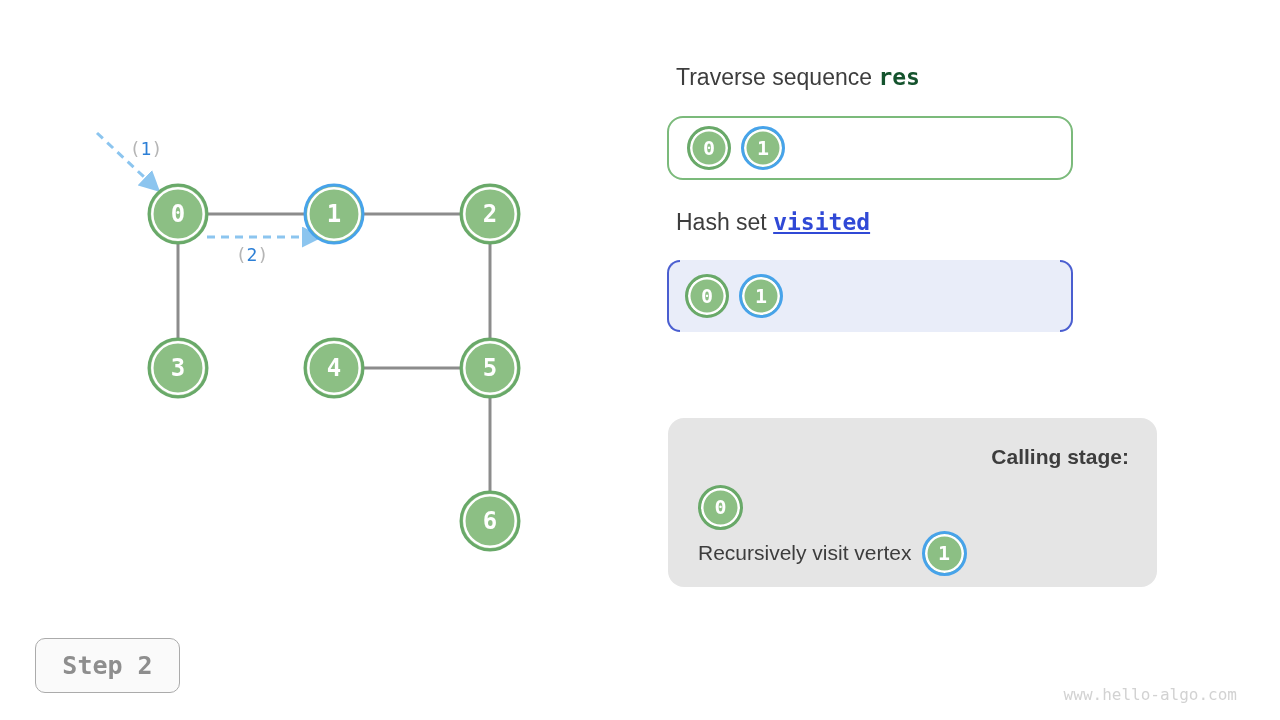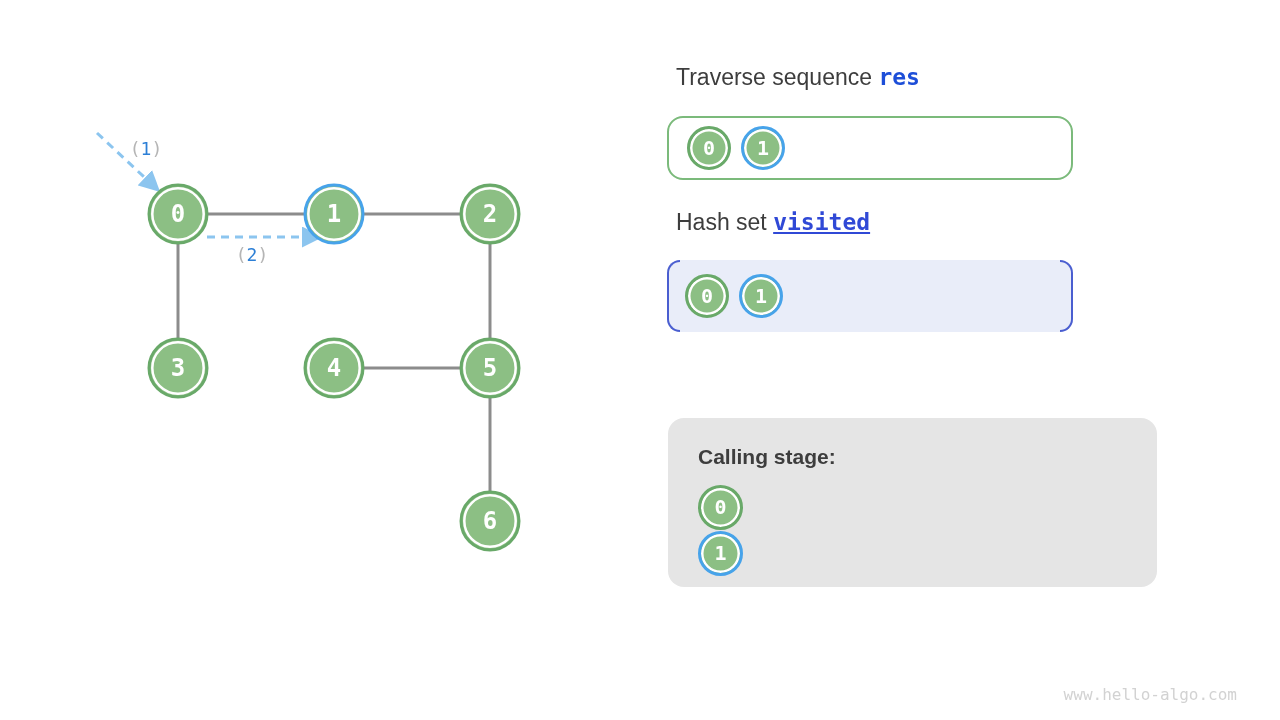--- a/index.html
+++ b/index.html
@@ -25,21 +25,21 @@
     font-weight:bold;color:#ffffff;font-size:20px;line-height:1;
   }
 
   
   .panel-title{
     position:absolute;font-size:23px;color:#3d3d3d;white-space:nowrap;
   }
   .panel-title .code{
     font-family:"DejaVu Sans Mono", monospace;font-weight:bold;
   }
-  .code-res{color:#1d4ed8;margin-top:36px;}
+  .code-res{color:#14532d;margin-top:36px;}
   .code-visited{color:#3049D6;text-decoration:underline;}
 
   .seq-box{
     position:absolute;left:667px;top:116px;width:406px;height:64px;
     border:2px solid #7BBA7B;border-radius:16px;background:#ffffff;
     display:flex;align-items:center;gap:10px;padding-left:18px;box-sizing:border-box;
   }
   .visited-box{
     position:absolute;left:667px;top:260px;width:406px;height:72px;
     background:#E9EDF9;border-radius:14px;box-sizing:border-box;
@@ -49,20 +49,21 @@
     display:flex;align-items:center;gap:10px;padding-left:18px;
   }
   .bracket{position:absolute;top:0;bottom:0;width:13px;box-sizing:border-box;}
   .bracket.l{left:0;border:2.5px solid #4A5ED0;border-right:none;border-radius:13px 0 0 13px;}
   .bracket.r{right:0;border:2.5px solid #4A5ED0;border-left:none;border-radius:0 13px 13px 0;}
 
   .calling-box{
     position:absolute;left:668px;top:418px;width:489px;height:169px;
     background:#E5E5E5;border-radius:16px;box-sizing:border-box;
     padding:25px 28px 0 30px;
+    text-align:right;
   }
   .calling-title{font-size:21px;font-weight:bold;color:#3d3d3d;line-height:28px;margin-bottom:13px;}
   .calling-line{
     display:flex;align-items:center;gap:10px;height:46px;
     font-size:21px;color:#3d3d3d;white-space:nowrap;
   }
 
   
   .step-box{
     position:absolute;left:35px;top:638px;width:145px;height:55px;
@@ -166,22 +167,24 @@
 
   <div class="calling-box">
     <div class="calling-title">Calling stage:</div>
     <div id="calling-lines">
         <div class="calling-line">
           <div class="chip ring-green" style="height: 45px; width: 45px;">
             <span class="chip-num">0</span>
           </div>
         </div>
         <div class="calling-line">
+          <span>Recursively visit vertex</span>
           <div class="chip ring-blue" style="height: 45px; width: 45px;">
             <span class="chip-num">1</span>
           </div>
         </div>
       </div>
   </div>
 
+  <div class="step-box">Step 2</div>
 
   <div class="watermark">www.hello-algo.com</div>
 </div>
 
 </body></html>

